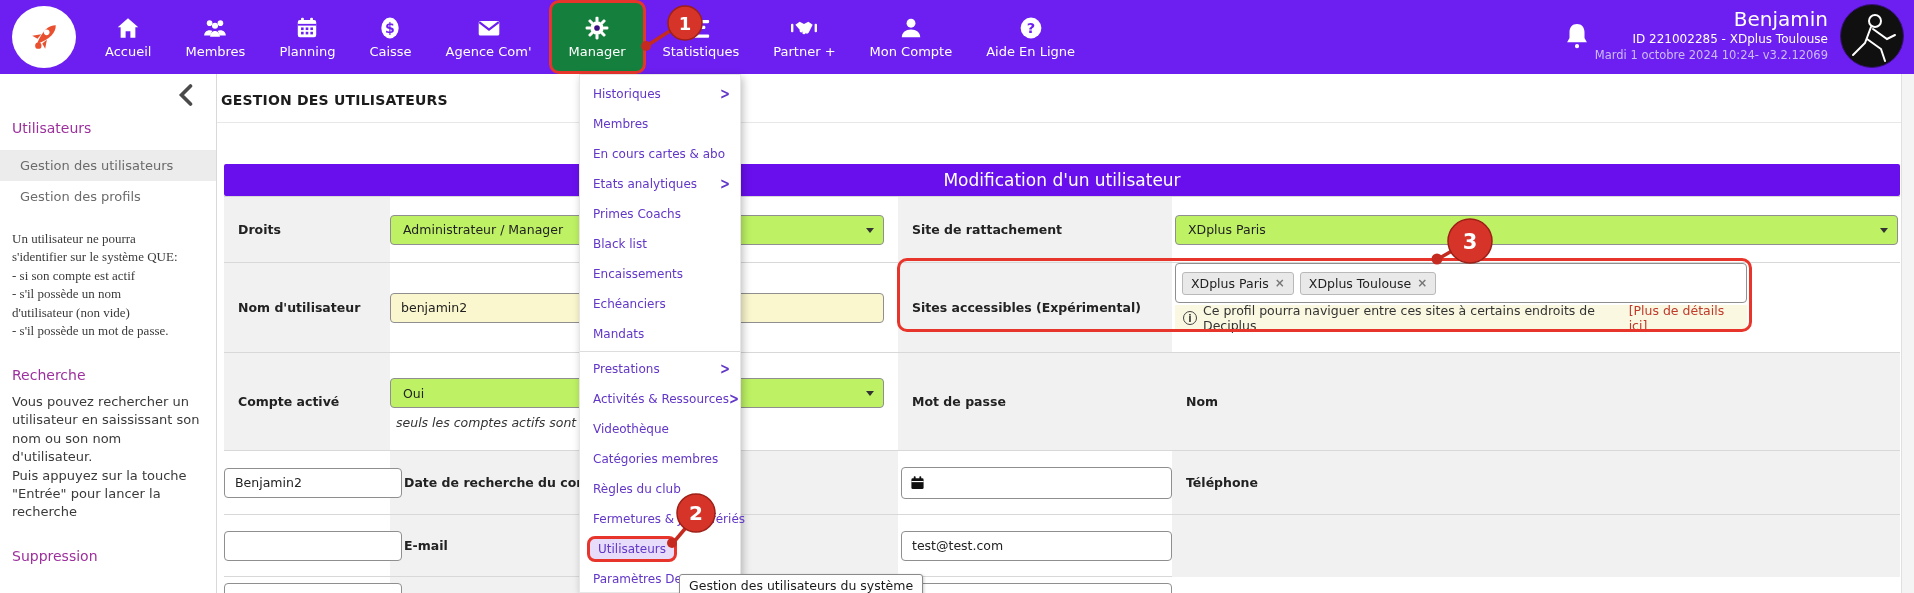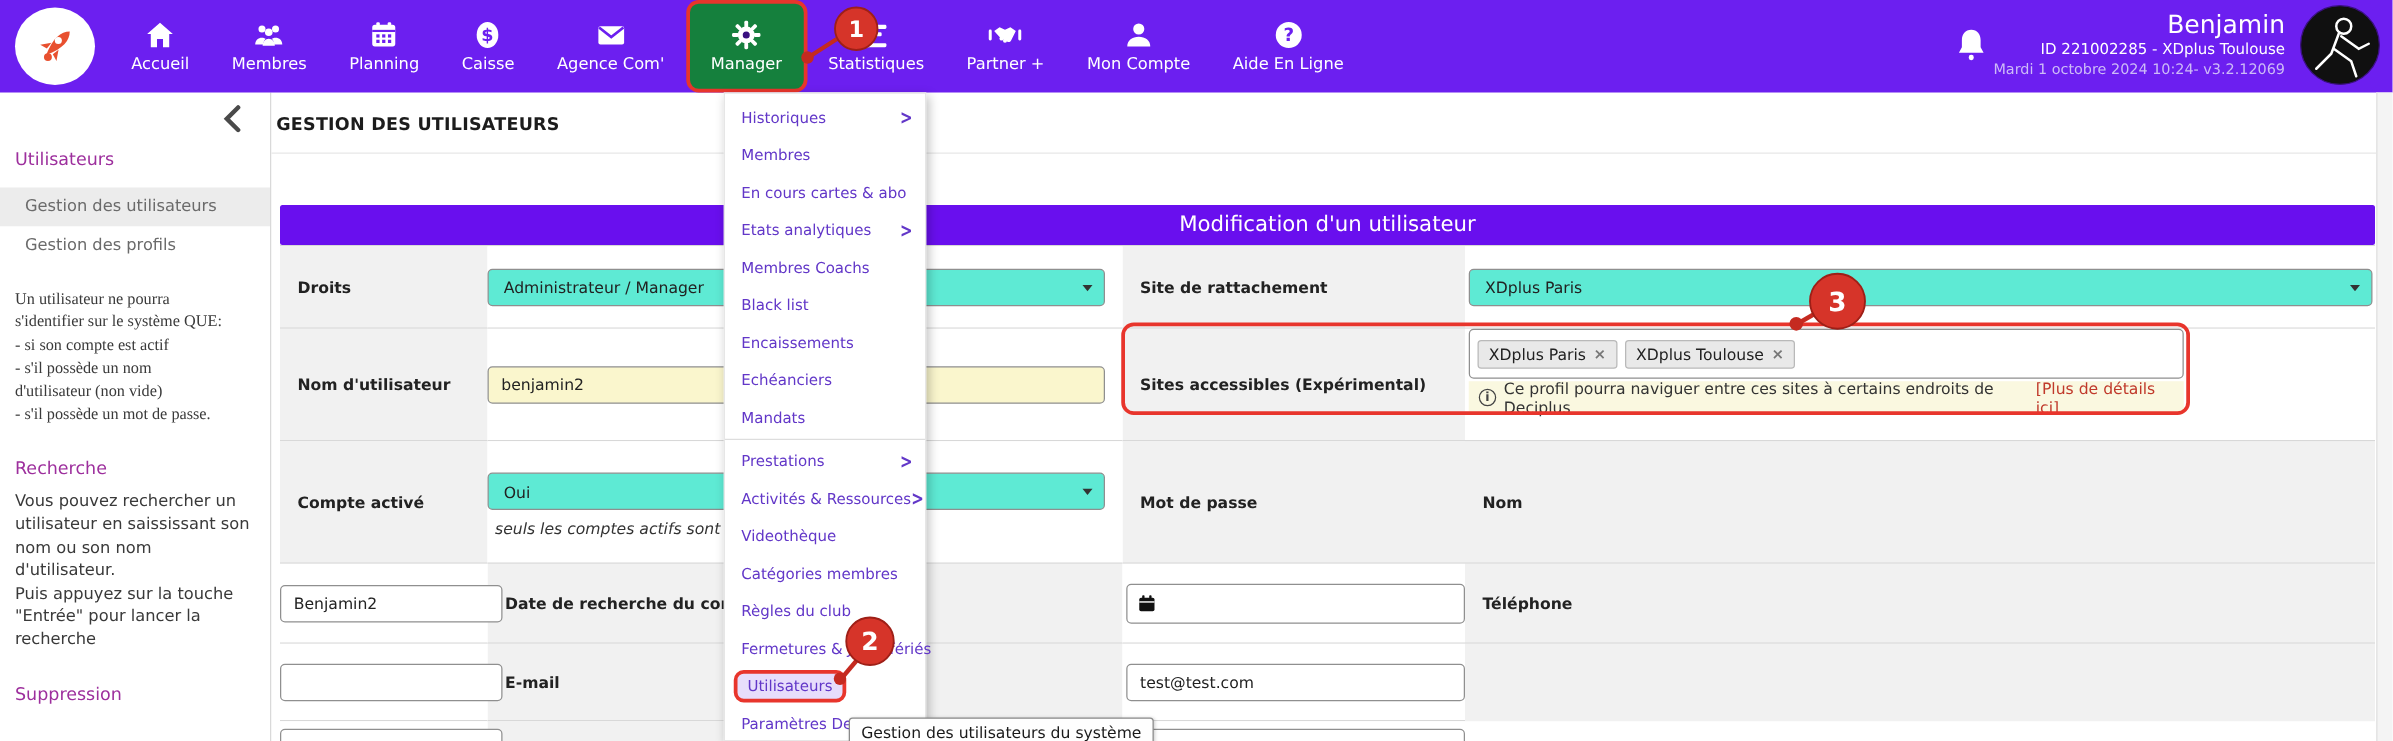--- a/index.html
+++ b/index.html
@@ -48,21 +48,21 @@
   .fl { background:#f1f1f1; display:flex; align-items:center; padding-left:14px;
         font-size:12.5px; font-weight:bold; color:#222; border-bottom:1px solid #d8d8d8; }
   .ff { background:#fff; display:flex; align-items:center; border-bottom:1px solid #d8d8d8; position:relative; }
   .ff.col { flex-direction:column; align-items:flex-start; justify-content:flex-start; }
   .nb { border-bottom:none !important; }
   .inp { height:30px; border:1px solid #8f8f8f; border-radius:4px; background:#fff; padding:0 10px;
          font-size:12.5px; color:#222; font-family:"DejaVu Sans", sans-serif; outline:none; }
   .inp.yellow { background:#faf6cd; }
   .w-left { width:494px; }
   .w-med { width:385px; margin-left:3px; }
-  .sel { height:30px; border:1px solid #8f8f8f; border-radius:4px; background:#5eead4; display:flex; align-items:center;
+  .sel { height:30px; border:1px solid #8f8f8f; border-radius:4px; background:#bef264; display:flex; align-items:center;
          padding:0 24px 0 12px; font-size:12.5px; color:#222; position:relative; cursor:pointer; }
   .caret { position:absolute; right:9px; top:12px; width:0; height:0;
            border-left:4px solid transparent; border-right:4px solid transparent; border-top:5px solid #333; }
   .tagsbox { width:572px; margin-left:3px; height:40px; border:1px solid #8f8f8f; border-radius:4px; background:#fff;
              display:flex; align-items:center; gap:6px; padding:0 6px; }
   .chip { background:#e9e9e9; border:1px solid #b9b9b9; border-radius:3px; padding:3px 8px; font-size:12.5px;
           color:#222; display:flex; align-items:center; gap:6px; }
   .chip .x { color:#777; font-weight:bold; cursor:pointer; font-size:12px; }
   .infobar { width:572px; margin-left:3px; margin-top:2px; height:26px; background:#faf8e0; display:flex;
              align-items:center; gap:6px; padding:0 8px; font-size:12.5px; color:#333; }
@@ -367,21 +367,21 @@
     <span>Membres</span>
     </div>
   <div class="m-item">
     <span>En cours cartes &amp; abo</span>
     </div>
   <div class="m-item">
     <span>Etats analytiques</span>
     <span class="chev">&gt;</span>
     </div>
   <div class="m-item">
-    <span>Membres Coachs</span>
+    <span>Primes Coachs</span>
     </div>
   <div class="m-item">
     <span>Black list</span>
     </div>
   <div class="m-item">
     <span>Encaissements</span>
     </div>
   <div class="m-item">
     <span>Echéanciers</span>
     </div>

